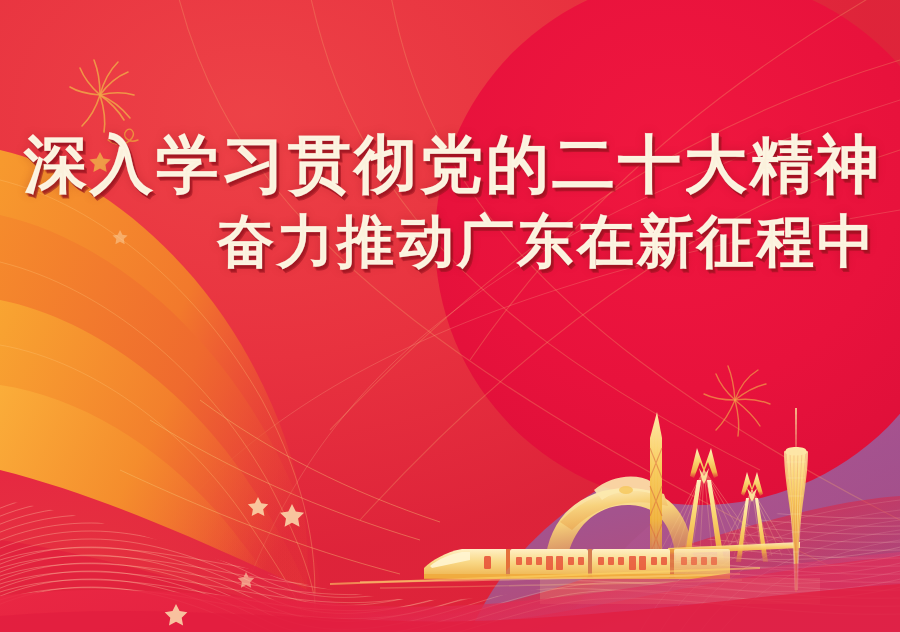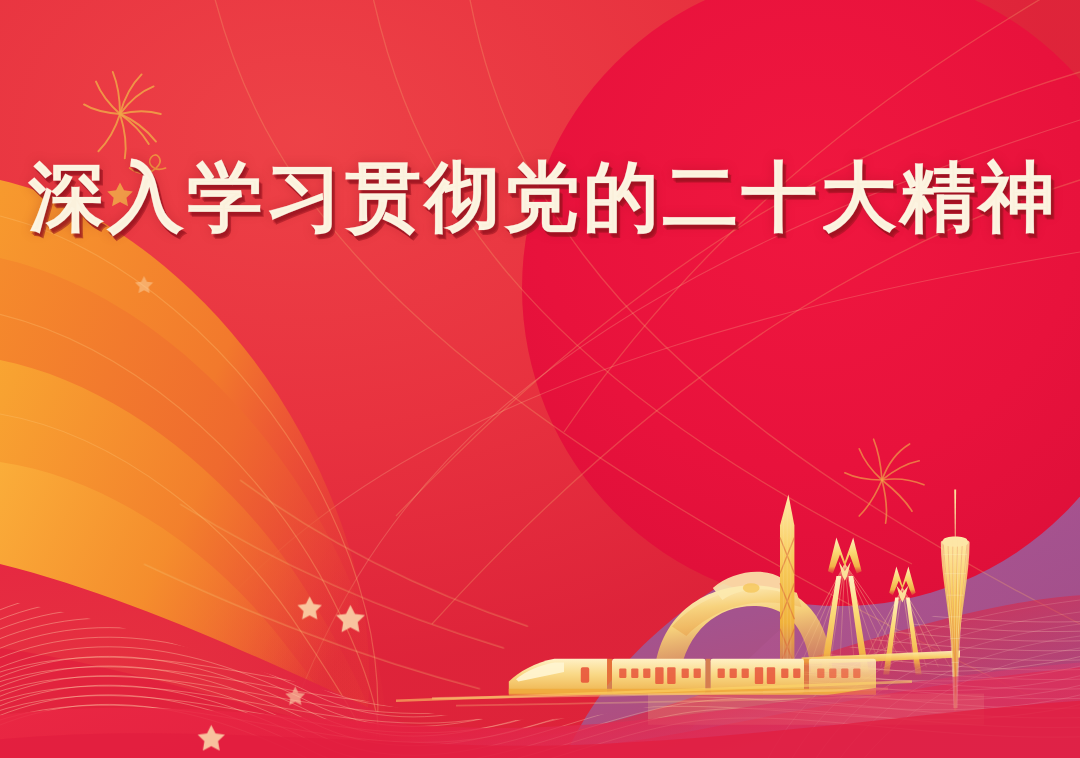--- a/index.html
+++ b/index.html
@@ -451,15 +451,16 @@
       <g fill="none" stroke="#f7c878" stroke-opacity=".45" stroke-width="0.9">
         <path d="M150,420 C230,470 320,510 420,540"></path>
         <path d="M120,470 C210,512 300,548 400,574"></path>
         <path d="M200,400 C270,452 350,492 440,522"></path>
       </g>
     </svg>
   </div>
 
   <div id="headline">
     <span class="line nosel" id="line1">深入学习贯彻党的二十大精神</span>
+    <span class="line nosel" id="line2">奋力推动广东在新征程中</span>
   </div>
 
 </div>
 
 </body></html>

